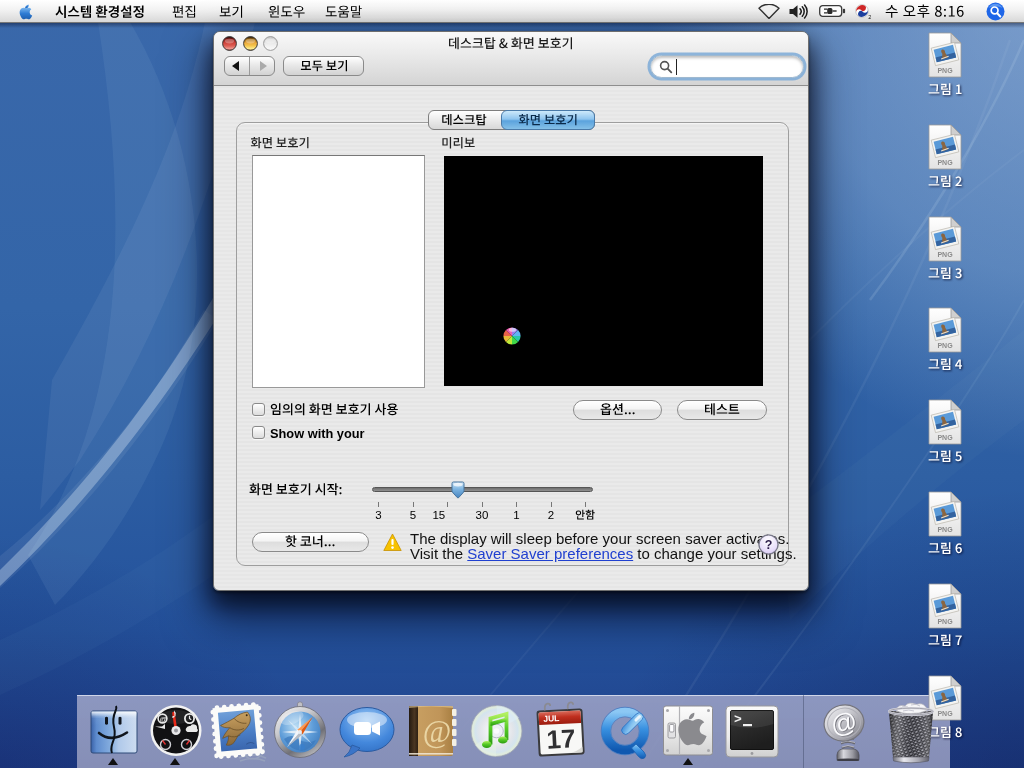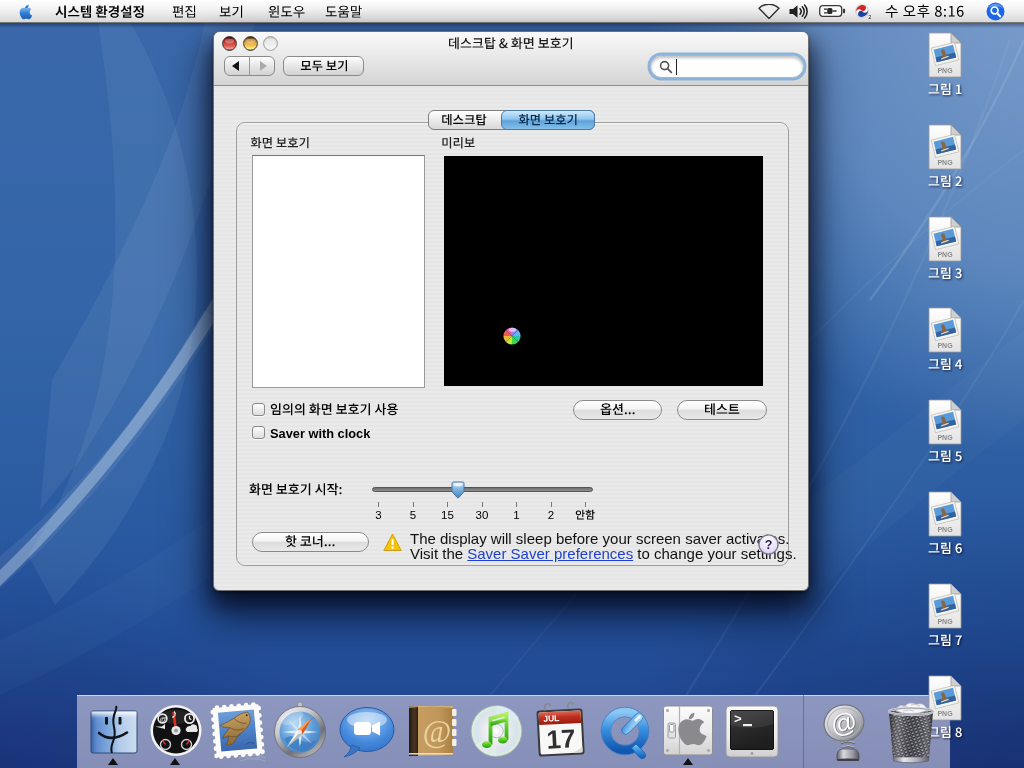--- a/index.html
+++ b/index.html
@@ -365,21 +365,21 @@
 </g>
 </svg>
 
 <div class="abs" style="left:252px;top:403px;width:13px;height:13px;border-radius:3px;border:1px solid #8a8a8a;
 background:linear-gradient(#ffffff,#ededed 50%,#dcdcdc);box-sizing:border-box;box-shadow:0 1px 1px rgba(255,255,255,0.8);"></div>
 <div style="position:absolute;left:270.0px;top:401.0px;"><svg width="128" height="17" viewBox="0 -13.0 128 16.9">
       <path d="M9 -10.8H10.4V-4H9ZM2.6 -3.5H10.4V0.9H2.6ZM9.1 -2.4H4V-0.2H9.1ZM4 -10.2Q4.9 -10.2 5.6 -9.9Q6.3 -9.5 6.7 -8.9Q7.1 -8.2 7.1 -7.4Q7.1 -6.6 6.7 -5.9Q6.3 -5.3 5.6 -5Q4.9 -4.6 4 -4.6Q3.1 -4.6 2.4 -5Q1.6 -5.3 1.2 -5.9Q0.8 -6.6 0.8 -7.4Q0.8 -8.2 1.2 -8.9Q1.6 -9.5 2.4 -9.9Q3.1 -10.2 4 -10.2ZM4 -9.1Q3.5 -9.1 3 -8.9Q2.6 -8.7 2.4 -8.3Q2.2 -7.9 2.2 -7.4Q2.2 -6.9 2.4 -6.5Q2.6 -6.1 3 -5.9Q3.5 -5.7 4 -5.7Q4.5 -5.7 4.9 -5.9Q5.3 -6.1 5.6 -6.5Q5.8 -6.9 5.8 -7.4Q5.8 -7.9 5.6 -8.3Q5.3 -8.7 4.9 -8.9Q4.5 -9.1 4 -9.1Z M16.4 -10Q17.3 -10 18.1 -9.6Q18.8 -9.3 19.2 -8.6Q19.6 -8 19.6 -7.1Q19.6 -6.3 19.2 -5.6Q18.8 -5 18.1 -4.6Q17.3 -4.3 16.4 -4.3Q15.5 -4.3 14.7 -4.6Q14 -5 13.6 -5.6Q13.2 -6.3 13.2 -7.1Q13.2 -8 13.6 -8.6Q14 -9.3 14.7 -9.6Q15.5 -10 16.4 -10ZM16.4 -8.8Q15.9 -8.8 15.4 -8.6Q15 -8.4 14.7 -8Q14.5 -7.6 14.5 -7.1Q14.5 -6.6 14.7 -6.2Q15 -5.8 15.4 -5.6Q15.9 -5.4 16.4 -5.4Q16.9 -5.4 17.4 -5.6Q17.8 -5.8 18 -6.2Q18.3 -6.6 18.3 -7.1Q18.3 -7.6 18 -8Q17.8 -8.4 17.4 -8.6Q16.9 -8.8 16.4 -8.8ZM21 -10.8H22.3V1.1H21ZM12.8 -1.4 12.6 -2.5Q13.7 -2.5 15 -2.6Q16.3 -2.6 17.6 -2.7Q19 -2.8 20.3 -3L20.4 -1.9Q19 -1.7 17.7 -1.6Q16.4 -1.5 15.1 -1.5Q13.8 -1.4 12.8 -1.4Z M28.4 -10Q29.3 -10 30 -9.6Q30.7 -9.3 31.2 -8.6Q31.6 -8 31.6 -7.1Q31.6 -6.3 31.2 -5.6Q30.7 -5 30 -4.6Q29.3 -4.3 28.4 -4.3Q27.4 -4.3 26.7 -4.6Q26 -5 25.6 -5.6Q25.1 -6.3 25.1 -7.1Q25.1 -8 25.6 -8.6Q26 -9.3 26.7 -9.6Q27.4 -10 28.4 -10ZM28.4 -8.8Q27.8 -8.8 27.4 -8.6Q26.9 -8.4 26.7 -8Q26.5 -7.6 26.5 -7.1Q26.5 -6.6 26.7 -6.2Q26.9 -5.8 27.4 -5.6Q27.8 -5.4 28.4 -5.4Q28.9 -5.4 29.3 -5.6Q29.7 -5.8 30 -6.2Q30.2 -6.6 30.2 -7.1Q30.2 -7.6 30 -8Q29.7 -8.4 29.3 -8.6Q28.9 -8.8 28.4 -8.8ZM32.9 -10.8H34.3V1.1H32.9ZM24.8 -1.4 24.6 -2.5Q25.6 -2.5 26.9 -2.6Q28.2 -2.6 29.6 -2.7Q30.9 -2.8 32.2 -3L32.3 -1.9Q31 -1.7 29.7 -1.6Q28.3 -1.5 27.1 -1.5Q25.8 -1.4 24.8 -1.4Z M42.3 -3.7H43.7V-1.8H42.3ZM47.3 -10.8H48.7V1.1H47.3ZM48.2 -5.9H50.4V-4.7H48.2ZM39.5 -1.1 39.3 -2.2Q40.3 -2.2 41.6 -2.2Q42.8 -2.2 44.1 -2.3Q45.4 -2.4 46.7 -2.5L46.8 -1.5Q45.5 -1.3 44.2 -1.2Q42.9 -1.1 41.7 -1.1Q40.5 -1.1 39.5 -1.1ZM39.5 -9.4H46.5V-8.3H39.5ZM43 -7.8Q43.8 -7.8 44.5 -7.5Q45.1 -7.2 45.5 -6.7Q45.9 -6.2 45.9 -5.5Q45.9 -4.9 45.5 -4.4Q45.1 -3.9 44.5 -3.6Q43.8 -3.3 43 -3.3Q42.2 -3.3 41.5 -3.6Q40.9 -3.9 40.5 -4.4Q40.2 -4.9 40.2 -5.5Q40.2 -6.2 40.5 -6.7Q40.9 -7.2 41.5 -7.5Q42.2 -7.8 43 -7.8ZM43 -6.7Q42.3 -6.7 41.9 -6.4Q41.5 -6.1 41.5 -5.5Q41.5 -5 41.9 -4.7Q42.3 -4.4 43 -4.4Q43.7 -4.4 44.1 -4.7Q44.6 -5 44.6 -5.5Q44.6 -6.1 44.1 -6.4Q43.7 -6.7 43 -6.7ZM42.3 -10.8H43.7V-8.7H42.3Z M57.1 -8.8H60.3V-7.7H57.1ZM57.1 -6.3H60.3V-5.2H57.1ZM51.9 -9.8H57.4V-4.1H51.9ZM56.1 -8.7H53.2V-5.2H56.1ZM59.8 -10.8H61.2V-2.1H59.8ZM53.5 -0.3H61.5V0.8H53.5ZM53.5 -2.9H54.8V0.3H53.5Z M66.2 -1.5H77V-0.4H66.2ZM70.9 -4.2H72.3V-1.2H70.9ZM67.5 -10H68.8V-8H74.4V-10H75.8V-3.9H67.5ZM68.8 -6.9V-5H74.4V-6.9Z M78.7 -9.2H88.4V-8.1H78.7ZM78.2 -1.3H89V-0.2H78.2ZM82.9 -3.1H84.2V-0.9H82.9ZM83.6 -7.4Q84.8 -7.4 85.7 -7.2Q86.5 -6.9 87 -6.4Q87.5 -5.9 87.5 -5.1Q87.5 -4.4 87 -3.9Q86.5 -3.4 85.7 -3.1Q84.8 -2.8 83.6 -2.8Q82.3 -2.8 81.5 -3.1Q80.6 -3.4 80.1 -3.9Q79.6 -4.4 79.6 -5.1Q79.6 -5.9 80.1 -6.4Q80.6 -6.9 81.5 -7.2Q82.3 -7.4 83.6 -7.4ZM83.6 -6.4Q82.8 -6.4 82.2 -6.2Q81.6 -6.1 81.3 -5.8Q81 -5.5 81 -5.1Q81 -4.7 81.3 -4.5Q81.6 -4.2 82.2 -4.1Q82.8 -3.9 83.6 -3.9Q84.4 -3.9 84.9 -4.1Q85.5 -4.2 85.8 -4.5Q86.1 -4.7 86.1 -5.1Q86.1 -5.5 85.8 -5.8Q85.5 -6.1 84.9 -6.2Q84.4 -6.4 83.6 -6.4ZM82.9 -10.6H84.2V-8.5H82.9Z M98.6 -10.8H100V1.1H98.6ZM95.1 -9.6H96.5Q96.5 -8.2 96.2 -7Q95.9 -5.8 95.3 -4.7Q94.6 -3.6 93.6 -2.7Q92.5 -1.8 91 -1.1L90.3 -2.1Q92 -3 93.1 -4Q94.1 -5.1 94.6 -6.4Q95.1 -7.7 95.1 -9.3ZM90.8 -9.6H95.7V-8.5H90.8Z M107.9 -9.8H109V-7.9Q109 -6.9 108.7 -5.9Q108.5 -4.9 108.1 -4Q107.7 -3.1 107.1 -2.5Q106.4 -1.8 105.7 -1.4L104.9 -2.5Q105.5 -2.9 106.1 -3.4Q106.7 -4 107.1 -4.7Q107.4 -5.4 107.7 -6.2Q107.9 -7.1 107.9 -7.9ZM108.1 -9.8H109.2V-7.9Q109.2 -7.1 109.4 -6.3Q109.6 -5.5 110 -4.8Q110.4 -4.1 110.9 -3.6Q111.4 -3.1 112.1 -2.7L111.3 -1.6Q110.5 -2 109.9 -2.7Q109.4 -3.3 109 -4.1Q108.5 -5 108.3 -5.9Q108.1 -6.9 108.1 -7.9ZM112.9 -10.8H114.3V1.1H112.9ZM114 -6.1H116.1V-5H114Z M119.6 -6.8H120.9V-4.6H119.6ZM123.8 -6.8H125.2V-4.6H123.8ZM117 -5H127.8V-4H117ZM122.4 -3.2Q124.3 -3.2 125.4 -2.6Q126.5 -2.1 126.5 -1.1Q126.5 -0.1 125.4 0.5Q124.3 1.1 122.4 1.1Q120.4 1.1 119.4 0.5Q118.3 -0.1 118.3 -1.1Q118.3 -2.1 119.4 -2.6Q120.4 -3.2 122.4 -3.2ZM122.4 -2.2Q121.5 -2.2 120.9 -2Q120.3 -1.9 120 -1.7Q119.6 -1.4 119.6 -1.1Q119.6 -0.7 120 -0.5Q120.3 -0.2 120.9 -0.1Q121.5 0 122.4 0Q123.2 0 123.8 -0.1Q124.4 -0.2 124.8 -0.5Q125.1 -0.7 125.1 -1.1Q125.1 -1.4 124.8 -1.7Q124.4 -1.9 123.8 -2Q123.2 -2.2 122.4 -2.2ZM122.4 -10.6Q123.7 -10.6 124.6 -10.3Q125.6 -10.1 126.1 -9.6Q126.6 -9.1 126.6 -8.4Q126.6 -7.7 126.1 -7.2Q125.6 -6.7 124.6 -6.4Q123.7 -6.1 122.4 -6.1Q121.1 -6.1 120.1 -6.4Q119.2 -6.7 118.7 -7.2Q118.1 -7.7 118.1 -8.4Q118.1 -9.1 118.7 -9.6Q119.2 -10.1 120.1 -10.3Q121.1 -10.6 122.4 -10.6ZM122.4 -9.6Q121.5 -9.6 120.9 -9.4Q120.2 -9.3 119.9 -9Q119.5 -8.8 119.5 -8.4Q119.5 -8 119.9 -7.7Q120.2 -7.5 120.9 -7.3Q121.5 -7.2 122.4 -7.2Q123.3 -7.2 123.9 -7.3Q124.5 -7.5 124.9 -7.7Q125.2 -8 125.2 -8.4Q125.2 -8.8 124.9 -9Q124.5 -9.3 123.9 -9.4Q123.3 -9.6 122.4 -9.6Z" fill="#000"></path>
     </svg></div>
 <div class="abs" style="left:252px;top:426px;width:13px;height:13px;border-radius:3px;border:1px solid #8a8a8a;
 background:linear-gradient(#ffffff,#ededed 50%,#dcdcdc);box-sizing:border-box;box-shadow:0 1px 1px rgba(255,255,255,0.8);"></div>
-<div class="abs" style="left:270px;top:426px;font-size:12.8px;font-weight:bold;color:#000;font-family:'Liberation Sans';">Saver with clock</div>
+<div class="abs" style="left:270px;top:426px;font-size:12.8px;font-weight:bold;color:#000;font-family:'Liberation Sans';">Show with your</div>
 <div class="abs" style="left:573px;top:400px;width:89px;height:20px;border-radius:10.0px;border:1px solid #8a8a8a;
 background:linear-gradient(#ffffff 0%,#f4f4f4 45%,#dddddd 50%,#e8e8e8 100%);box-sizing:border-box;box-shadow:inset 0 1px 1px #fff;"></div>
 <div style="position:absolute;left:599.7px;top:401.0px;"><svg width="36" height="17" viewBox="0 -13.0 36 16.9">
       <path d="M6 -10.7Q7.3 -10.7 8.2 -10.4Q9.2 -10.1 9.7 -9.6Q10.2 -9.2 10.2 -8.4Q10.2 -7.7 9.7 -7.3Q9.2 -6.8 8.2 -6.5Q7.3 -6.2 6 -6.2Q4.7 -6.2 3.7 -6.5Q2.8 -6.8 2.2 -7.3Q1.7 -7.7 1.7 -8.4Q1.7 -9.2 2.2 -9.6Q2.8 -10.1 3.7 -10.4Q4.7 -10.7 6 -10.7ZM6 -9.6Q5.1 -9.6 4.4 -9.5Q3.8 -9.3 3.5 -9.1Q3.1 -8.8 3.1 -8.4Q3.1 -8.1 3.5 -7.8Q3.8 -7.6 4.4 -7.4Q5.1 -7.3 6 -7.3Q6.9 -7.3 7.5 -7.4Q8.1 -7.6 8.4 -7.8Q8.8 -8.1 8.8 -8.4Q8.8 -8.8 8.4 -9.1Q8.1 -9.3 7.5 -9.5Q6.9 -9.6 6 -9.6ZM1.9 -3.6H3.2V-2.4H8.6V-3.6H10V0.9H1.9ZM3.2 -1.4V-0.2H8.6V-1.4ZM0.6 -5.3H11.3V-4.2H0.6ZM5.3 -6.6H6.6V-4.8H5.3Z M18.8 -9.2H21.4V-8H18.8ZM18.8 -6.8H21.4V-5.7H18.8ZM15.4 -10.1H16.5V-8.7Q16.5 -7.5 16.1 -6.5Q15.8 -5.4 15 -4.6Q14.3 -3.8 13.3 -3.4L12.5 -4.5Q13.2 -4.8 13.8 -5.2Q14.3 -5.6 14.7 -6.2Q15 -6.7 15.2 -7.4Q15.4 -8 15.4 -8.7ZM15.7 -10.1H16.8V-8.7Q16.8 -8.1 17 -7.4Q17.1 -6.8 17.5 -6.3Q17.9 -5.8 18.4 -5.3Q18.9 -4.9 19.6 -4.7L18.8 -3.6Q17.8 -4 17.1 -4.8Q16.4 -5.5 16.1 -6.5Q15.7 -7.6 15.7 -8.7ZM21 -10.8H22.4V-2H21ZM14.7 -0.3H22.7V0.8H14.7ZM14.7 -2.8H16V0.4H14.7Z M25.9 0.2Q25.4 0.2 25.1 -0.1Q24.9 -0.4 24.9 -0.9Q24.9 -1.4 25.1 -1.6Q25.4 -1.9 25.9 -1.9Q26.3 -1.9 26.6 -1.6Q26.9 -1.4 26.9 -0.9Q26.9 -0.4 26.6 -0.1Q26.3 0.2 25.9 0.2Z M29.7 0.2Q29.3 0.2 29 -0.1Q28.7 -0.4 28.7 -0.9Q28.7 -1.4 29 -1.6Q29.3 -1.9 29.7 -1.9Q30.2 -1.9 30.5 -1.6Q30.7 -1.4 30.7 -0.9Q30.7 -0.4 30.5 -0.1Q30.2 0.2 29.7 0.2Z M33.6 0.2Q33.2 0.2 32.9 -0.1Q32.6 -0.4 32.6 -0.9Q32.6 -1.4 32.9 -1.6Q33.2 -1.9 33.6 -1.9Q34 -1.9 34.3 -1.6Q34.6 -1.4 34.6 -0.9Q34.6 -0.4 34.3 -0.1Q34 0.2 33.6 0.2Z" fill="#000"></path>
     </svg></div>
 <div class="abs" style="left:677px;top:400px;width:90px;height:20px;border-radius:10.0px;border:1px solid #8a8a8a;
 background:linear-gradient(#ffffff 0%,#f4f4f4 45%,#dddddd 50%,#e8e8e8 100%);box-sizing:border-box;box-shadow:inset 0 1px 1px #fff;"></div>
 <div style="position:absolute;left:704.1px;top:401.0px;"><svg width="36" height="17" viewBox="0 -13.0 36 16.9">
       <path d="M5.5 -6.4H7.7V-5.3H5.5ZM1 -2.8H1.8Q2.7 -2.8 3.4 -2.8Q4 -2.8 4.7 -2.9Q5.3 -2.9 5.9 -3.1L6 -1.9Q5.4 -1.8 4.7 -1.8Q4.1 -1.7 3.4 -1.7Q2.7 -1.7 1.8 -1.7H1ZM1 -9.4H5.4V-8.3H2.3V-2.4H1ZM1.9 -6.2H4.9V-5.2H1.9ZM9.4 -10.8H10.7V1.1H9.4ZM7 -10.6H8.3V0.5H7Z M17.2 -10H18.3V-9.2Q18.3 -8.4 18.1 -7.7Q17.9 -7 17.4 -6.4Q17 -5.7 16.4 -5.2Q15.8 -4.7 15 -4.4Q14.3 -4.1 13.5 -3.9L12.9 -5Q13.6 -5.1 14.3 -5.4Q14.9 -5.7 15.4 -6.1Q16 -6.5 16.3 -7Q16.7 -7.5 16.9 -8.1Q17.2 -8.6 17.2 -9.2ZM17.4 -10H18.6V-9.2Q18.6 -8.6 18.8 -8Q19 -7.5 19.4 -7Q19.8 -6.5 20.3 -6.1Q20.9 -5.7 21.5 -5.4Q22.2 -5.1 22.9 -5L22.3 -3.9Q21.5 -4.1 20.7 -4.4Q20 -4.7 19.4 -5.2Q18.8 -5.7 18.4 -6.4Q17.9 -7 17.7 -7.7Q17.4 -8.4 17.4 -9.2ZM12.6 -1.6H23.3V-0.5H12.6Z M25.8 -4.5H34.1V-3.4H25.8ZM24.5 -1.5H35.3V-0.4H24.5ZM25.8 -9.9H34V-8.8H27.2V-4.2H25.8ZM26.8 -7.2H33.7V-6.1H26.8Z" fill="#000"></path>
     </svg></div>
@@ -402,21 +402,21 @@
 
 <div class="abs" style="left:378.4px;top:502px;width:1px;height:5px;background:#777;"></div>
 <div class="abs" style="left:412.9px;top:502px;width:1px;height:5px;background:#777;"></div>
 <div class="abs" style="left:447.4px;top:502px;width:1px;height:5px;background:#777;"></div>
 <div class="abs" style="left:481.9px;top:502px;width:1px;height:5px;background:#777;"></div>
 <div class="abs" style="left:516.4px;top:502px;width:1px;height:5px;background:#777;"></div>
 <div class="abs" style="left:550.9px;top:502px;width:1px;height:5px;background:#777;"></div>
 <div class="abs" style="left:585.4px;top:502px;width:1px;height:5px;background:#777;"></div>
 <div class="abs" style="left:363.4px;top:509px;width:30px;text-align:center;font-size:11.5px;color:#000;font-family:'Liberation Sans';">3</div>
 <div class="abs" style="left:397.9px;top:509px;width:30px;text-align:center;font-size:11.5px;color:#000;font-family:'Liberation Sans';">5</div>
-<div class="abs" style="left:432.4px;top:509px;width:30px;text-align:center;font-size:11.5px;color:#000;font-family:'Liberation Sans';">15</div>
+<div class="abs" style="left:432.4px;top:509px;width:30px;font-size:11.5px;color:#000;font-family:'Liberation Sans';">15</div>
 <div class="abs" style="left:466.9px;top:509px;width:30px;text-align:center;font-size:11.5px;color:#000;font-family:'Liberation Sans';">30</div>
 <div class="abs" style="left:501.4px;top:509px;width:30px;text-align:center;font-size:11.5px;color:#000;font-family:'Liberation Sans';">1</div>
 <div class="abs" style="left:535.9px;top:509px;width:30px;text-align:center;font-size:11.5px;color:#000;font-family:'Liberation Sans';">2</div>
 <div style="position:absolute;left:575.3px;top:508.0px;"><svg width="20" height="14" viewBox="0 -11.0 20 14.3">
       <path d="M7.2 -9.2H8.3V-1.8H7.2ZM8 -6.2H9.8V-5.2H8ZM2 -0.2H8.8V0.7H2ZM2 -2.5H3.1V0.2H2ZM3.3 -8.5Q4.1 -8.5 4.7 -8.1Q5.3 -7.8 5.6 -7.3Q6 -6.7 6 -6Q6 -5.2 5.6 -4.7Q5.3 -4.1 4.7 -3.8Q4.1 -3.4 3.3 -3.4Q2.6 -3.4 1.9 -3.8Q1.3 -4.1 1 -4.7Q0.6 -5.2 0.6 -6Q0.6 -6.7 1 -7.3Q1.3 -7.8 1.9 -8.1Q2.6 -8.5 3.3 -8.5ZM3.3 -7.5Q2.9 -7.5 2.5 -7.3Q2.2 -7.1 2 -6.8Q1.8 -6.4 1.8 -6Q1.8 -5.5 2 -5.2Q2.2 -4.8 2.5 -4.6Q2.9 -4.5 3.3 -4.5Q3.7 -4.5 4.1 -4.6Q4.5 -4.8 4.7 -5.2Q4.9 -5.5 4.9 -6Q4.9 -6.4 4.7 -6.8Q4.5 -7.1 4.1 -7.3Q3.7 -7.5 3.3 -7.5Z M17.3 -9.1H18.5V-3.1H17.3ZM18.2 -6.6H19.9V-5.6H18.2ZM12.1 -2.6H18.5V0.8H12.1ZM17.3 -1.7H13.2V-0.1H17.3ZM10.6 -8.2H16.6V-7.2H10.6ZM13.6 -6.8Q14.3 -6.8 14.9 -6.6Q15.4 -6.4 15.7 -6Q16 -5.6 16 -5Q16 -4.5 15.7 -4.1Q15.4 -3.7 14.9 -3.5Q14.3 -3.2 13.6 -3.2Q12.9 -3.2 12.3 -3.5Q11.8 -3.7 11.5 -4.1Q11.2 -4.5 11.2 -5Q11.2 -5.6 11.5 -6Q11.8 -6.4 12.3 -6.6Q12.9 -6.8 13.6 -6.8ZM13.6 -6Q13 -6 12.6 -5.7Q12.3 -5.5 12.3 -5Q12.3 -4.6 12.6 -4.3Q13 -4.1 13.6 -4.1Q14.2 -4.1 14.6 -4.3Q14.9 -4.6 14.9 -5Q14.9 -5.5 14.6 -5.7Q14.2 -6 13.6 -6ZM13 -9.2H14.2V-7.7H13Z" fill="#000"></path>
     </svg></div>
 <div class="abs" style="left:252px;top:532px;width:117px;height:20px;border-radius:10.0px;border:1px solid #8a8a8a;
 background:linear-gradient(#ffffff 0%,#f4f4f4 45%,#dddddd 50%,#e8e8e8 100%);box-sizing:border-box;box-shadow:inset 0 1px 1px #fff;"></div>
 <div style="position:absolute;left:285.3px;top:533.0px;"><svg width="50" height="17" viewBox="0 -13.0 50 16.9">
       <path d="M0.6 -9.6H7.6V-8.5H0.6ZM4.1 -8Q5 -8 5.6 -7.7Q6.3 -7.4 6.6 -6.9Q7 -6.5 7 -5.8Q7 -5.2 6.6 -4.7Q6.3 -4.2 5.6 -3.9Q5 -3.6 4.1 -3.6Q3.3 -3.6 2.6 -3.9Q2 -4.2 1.6 -4.7Q1.2 -5.2 1.2 -5.8Q1.2 -6.5 1.6 -6.9Q2 -7.4 2.6 -7.7Q3.3 -8 4.1 -8ZM4.1 -6.9Q3.4 -6.9 3 -6.6Q2.5 -6.3 2.5 -5.8Q2.5 -5.3 3 -5Q3.4 -4.7 4.1 -4.7Q4.8 -4.7 5.3 -5Q5.7 -5.3 5.7 -5.8Q5.7 -6.3 5.3 -6.6Q4.8 -6.9 4.1 -6.9ZM3.4 -10.9H4.8V-9H3.4ZM8.5 -10.8H9.9V-2.5H8.5ZM9.5 -7.5H11.5V-6.4H9.5ZM5.5 -3.1H6.7V-3Q6.7 -2.2 6.4 -1.5Q6 -0.8 5.4 -0.3Q4.8 0.2 4 0.5Q3.1 0.9 2.2 1L1.7 -0Q2.5 -0.1 3.2 -0.4Q4 -0.7 4.5 -1.1Q5 -1.5 5.2 -1.9Q5.5 -2.4 5.5 -3ZM5.7 -3.1H6.9V-3Q6.9 -2.4 7.2 -1.9Q7.4 -1.5 7.9 -1.1Q8.4 -0.7 9.2 -0.4Q9.9 -0.1 10.7 -0L10.2 1Q9.3 0.9 8.4 0.5Q7.6 0.2 7 -0.3Q6.4 -0.8 6.1 -1.5Q5.7 -2.2 5.7 -3Z M16.7 -9.7H24.2V-8.6H16.7ZM15.5 -1.5H26.2V-0.4H15.5ZM23.7 -9.7H25V-8.6Q25 -7.9 25 -7.1Q25 -6.3 24.9 -5.3Q24.8 -4.3 24.5 -3L23.2 -3.2Q23.6 -5 23.6 -6.3Q23.7 -7.6 23.7 -8.6ZM24 -6.9V-5.8L16.6 -5.4L16.4 -6.6ZM19.5 -4.5H20.9V-1.1H19.5Z M35.9 -10.8H37.3V1.1H35.9ZM32.5 -7H36.4V-5.9H32.5ZM28.1 -9.5H29.4V-2.1H28.1ZM28.1 -2.9H29Q29.9 -2.9 30.8 -2.9Q31.7 -3 32.5 -3.1Q33.4 -3.2 34.3 -3.4L34.5 -2.2Q33.5 -2.1 32.6 -1.9Q31.7 -1.8 30.8 -1.8Q29.9 -1.7 29 -1.7H28.1Z M40.7 0.2Q40.3 0.2 40 -0.1Q39.7 -0.4 39.7 -0.9Q39.7 -1.4 40 -1.6Q40.3 -1.9 40.7 -1.9Q41.2 -1.9 41.5 -1.6Q41.8 -1.4 41.8 -0.9Q41.8 -0.4 41.5 -0.1Q41.2 0.2 40.7 0.2Z M44.6 0.2Q44.2 0.2 43.9 -0.1Q43.6 -0.4 43.6 -0.9Q43.6 -1.4 43.9 -1.6Q44.2 -1.9 44.6 -1.9Q45 -1.9 45.3 -1.6Q45.6 -1.4 45.6 -0.9Q45.6 -0.4 45.3 -0.1Q45 0.2 44.6 0.2Z M48.5 0.2Q48.1 0.2 47.8 -0.1Q47.5 -0.4 47.5 -0.9Q47.5 -1.4 47.8 -1.6Q48.1 -1.9 48.5 -1.9Q48.9 -1.9 49.2 -1.6Q49.5 -1.4 49.5 -0.9Q49.5 -0.4 49.2 -0.1Q48.9 0.2 48.5 0.2Z" fill="#000"></path>

